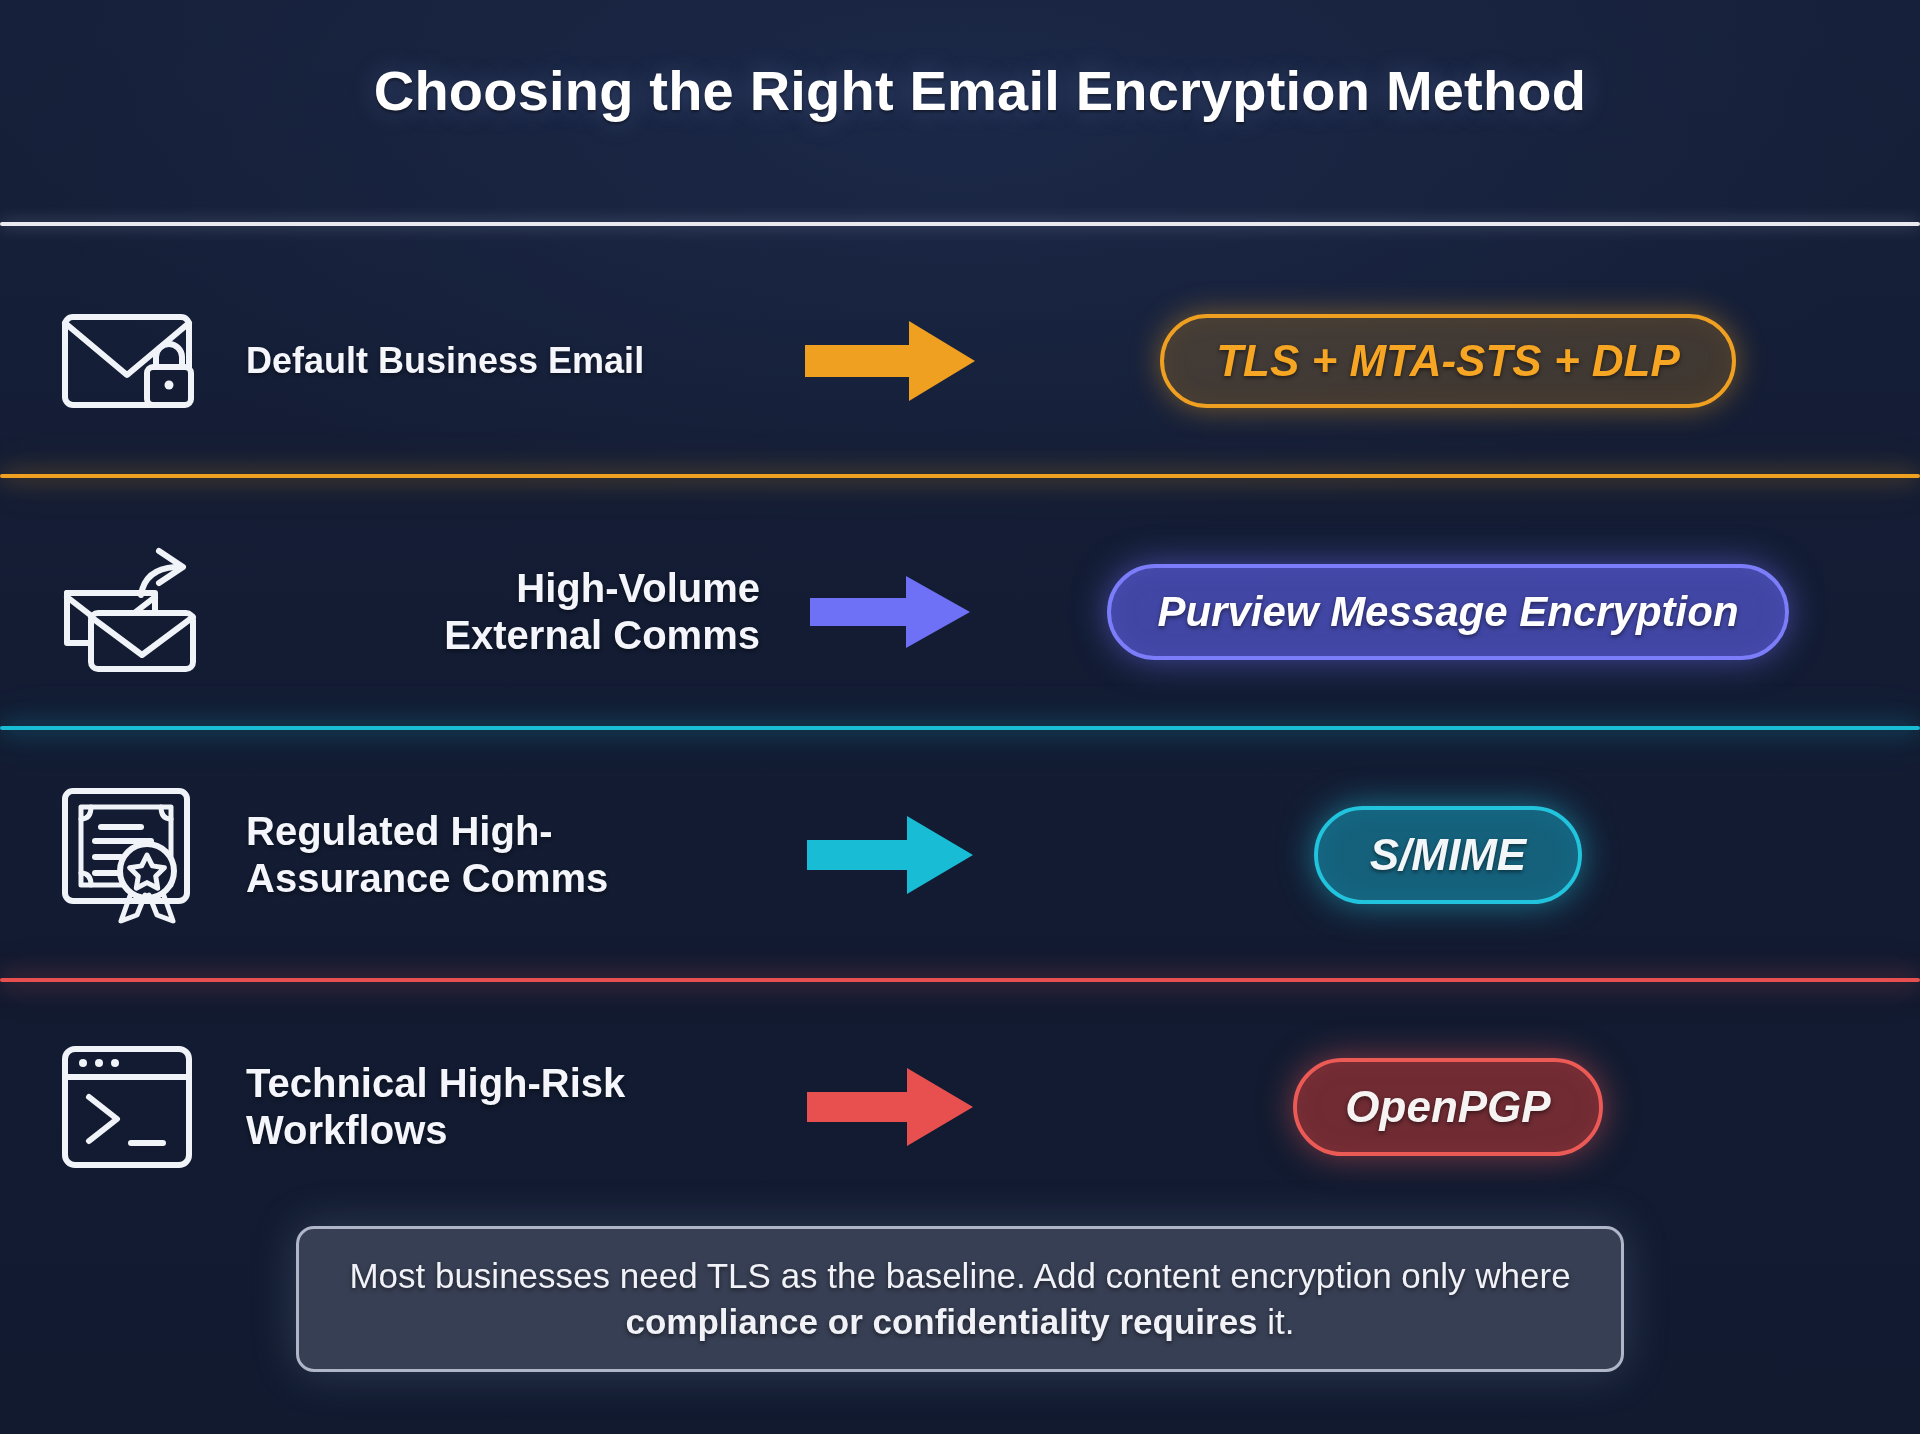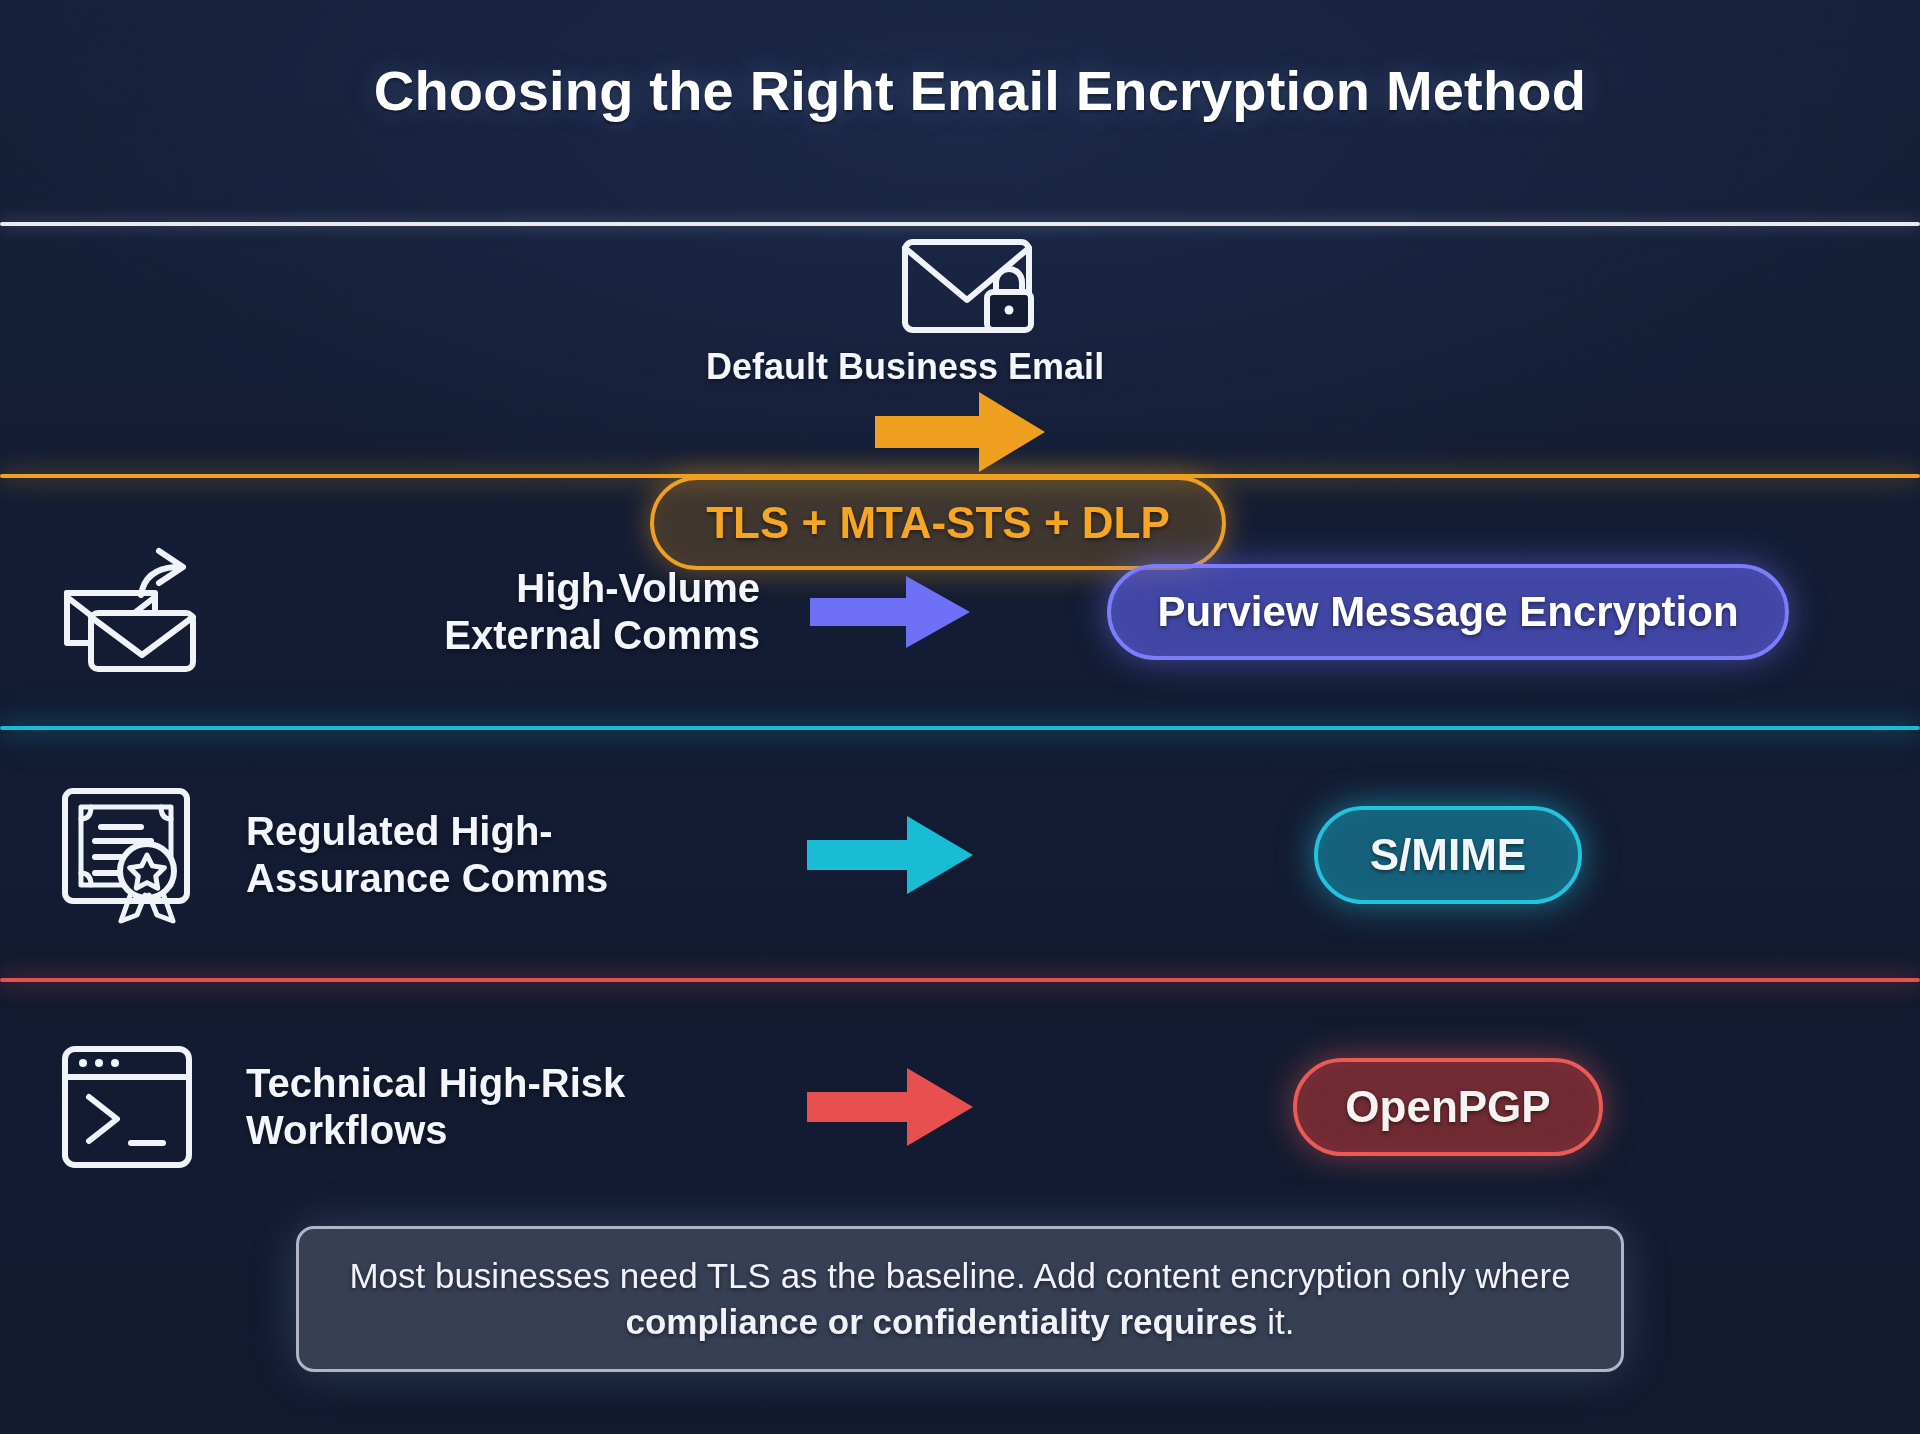--- a/index.html
+++ b/index.html
@@ -53,21 +53,21 @@
 
   
   .row {
     position: absolute;
     left: 0;
     width: 1920px;
     height: 250px;
     display: flex;
     align-items: center;
   }
-  .row.r1 { top: 226px; flex-direction: column; }
+  .row.r1 { top: 236px; }
   .row.r2 { top: 487px; text-align: right; }
   .row.r3 { top: 730px; }
   .row.r4 { top: 982px; }
 
   .icon-cell {
     width: 240px;
     min-width: 240px;
     display: flex;
     justify-content: center;
     align-items: center;
@@ -97,20 +97,21 @@
     justify-content: center;
     align-items: center;
   }
 
   .pill-cell {
     flex: 1;
     display: flex;
     justify-content: center;
     align-items: center;
     padding-right: 44px;
+    font-style: italic;
   }
 
   .pill {
     display: inline-flex;
     align-items: center;
     justify-content: center;
     border-radius: 999px;
     border-width: 4px;
     border-style: solid;
     font-weight: bold;

